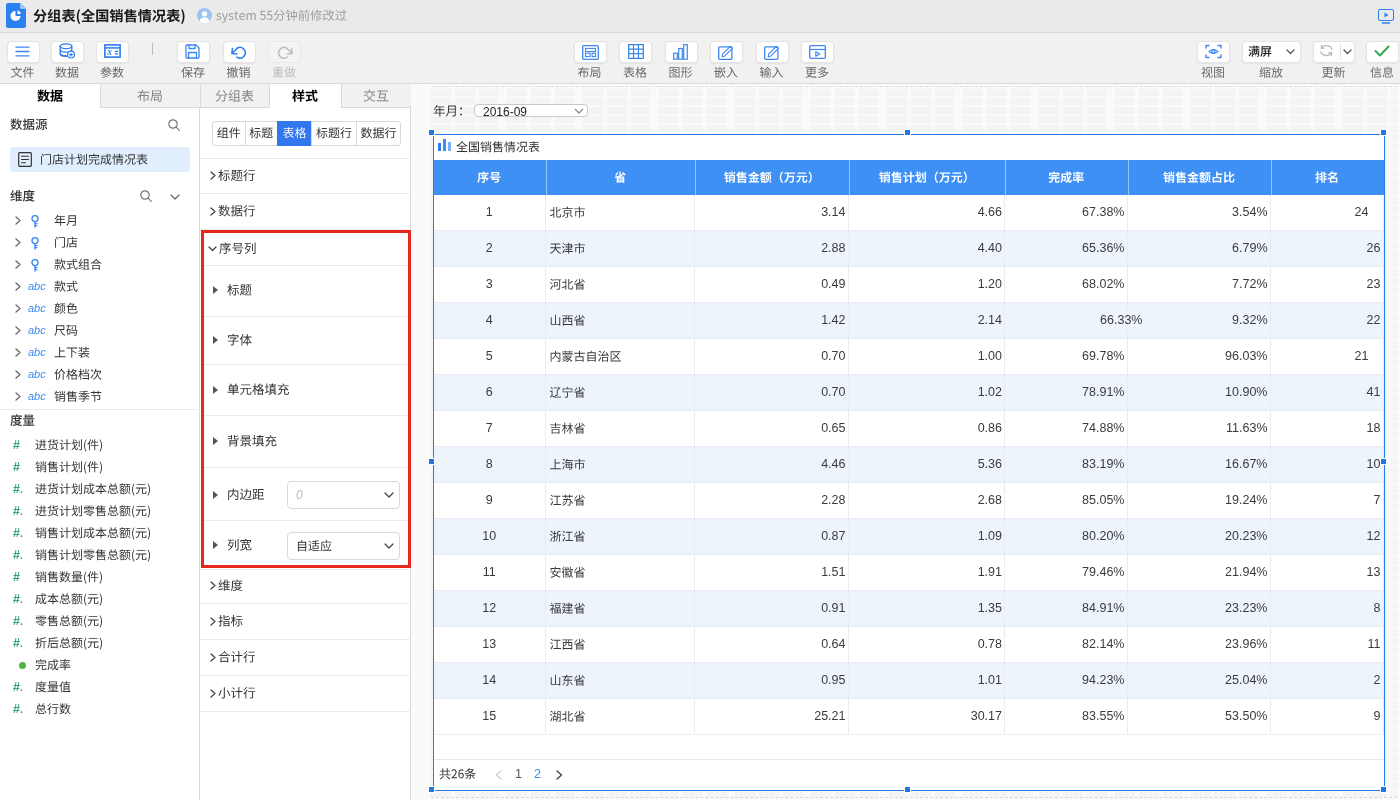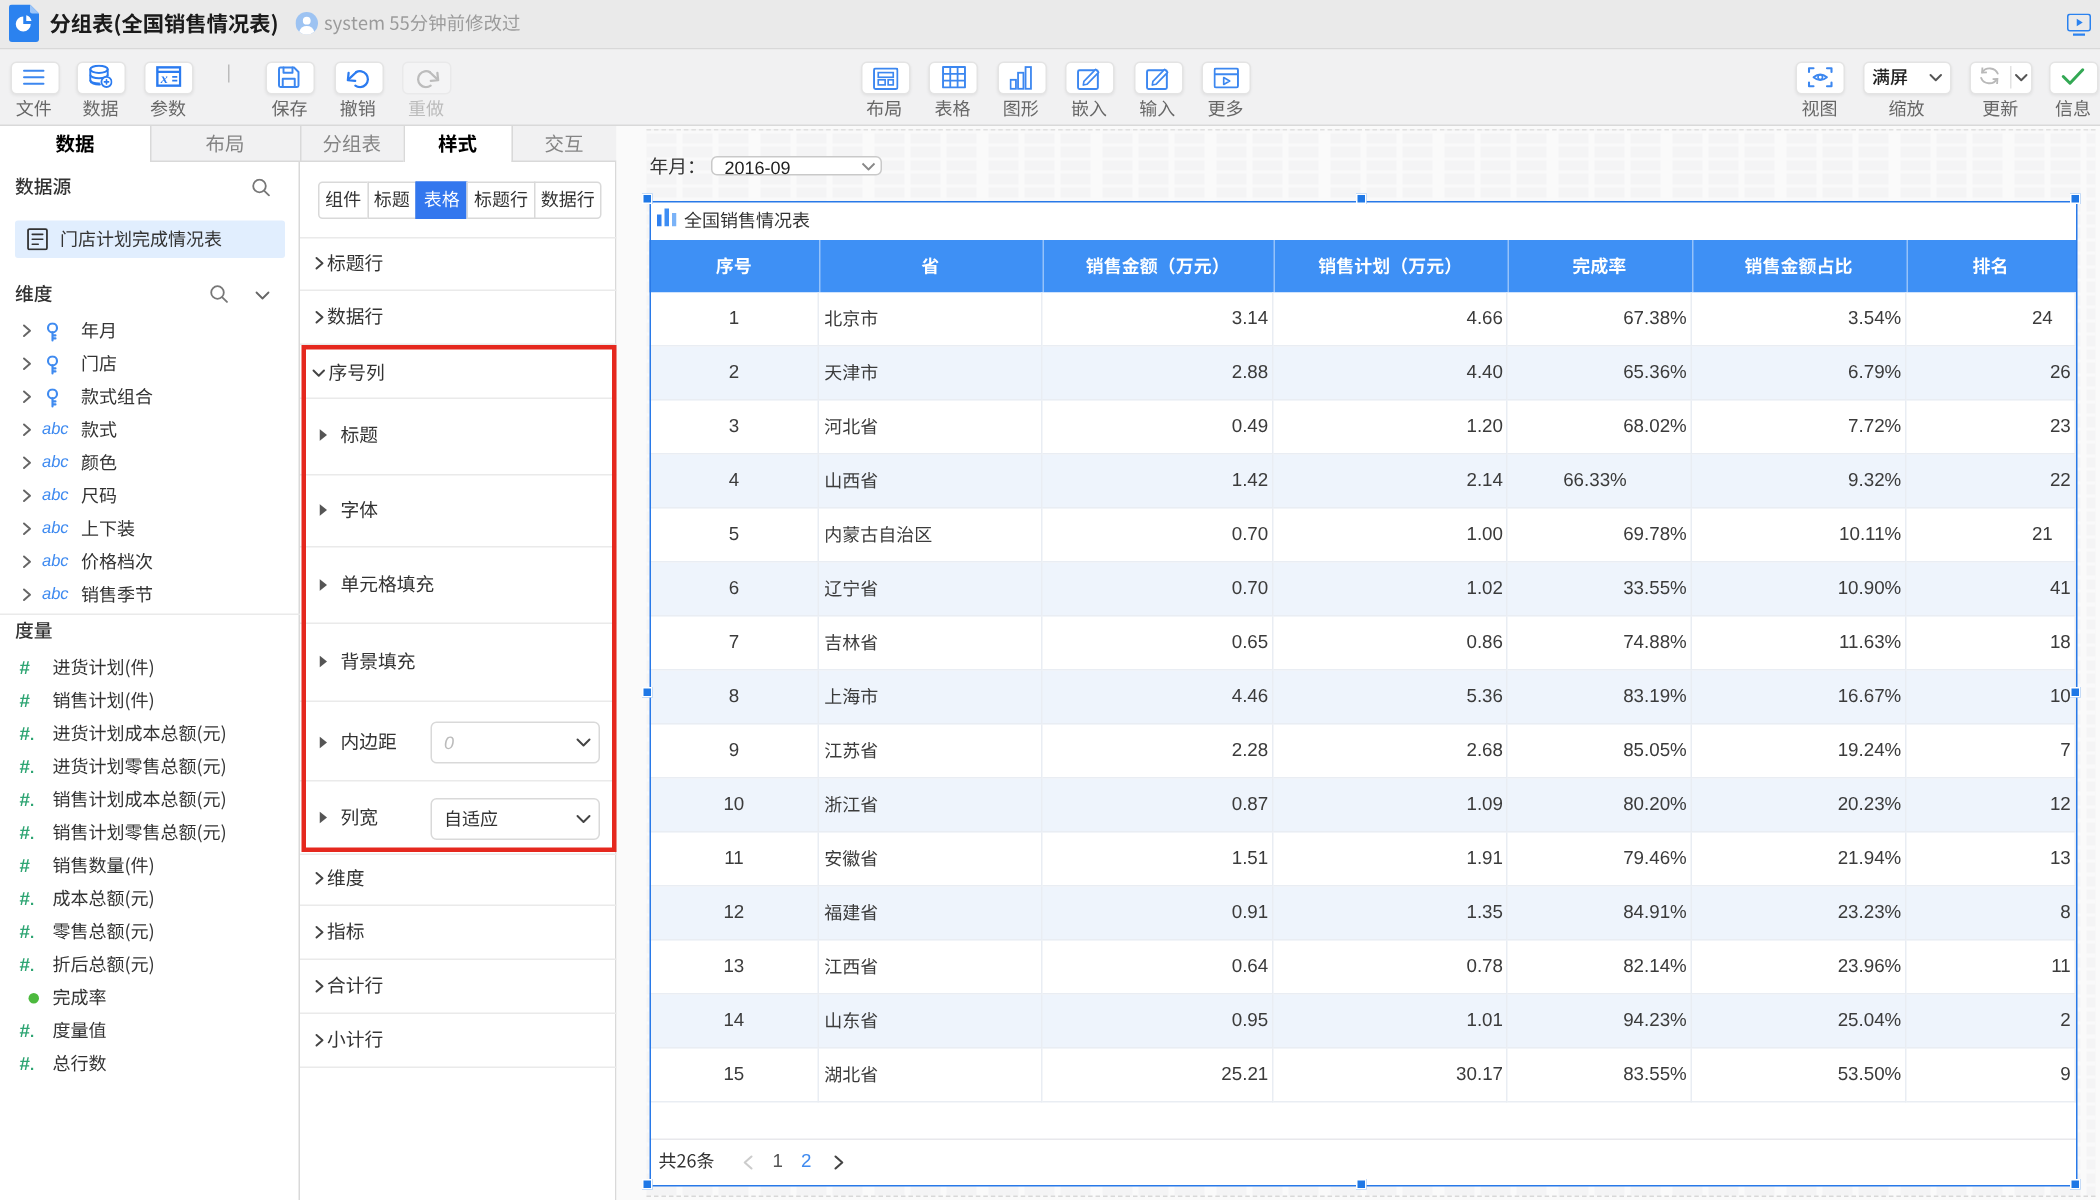--- a/index.html
+++ b/index.html
@@ -358,49 +358,49 @@
 <div class="cell" style="left:433.0px;top:302.5px;width:112.5px;z-index:5"></div>
 <div class="cell" style="left:545.5px;top:302.5px;width:149.5px;z-index:5"></div>
 <div class="cell" style="left:695.0px;top:302.5px;width:153.5px;z-index:5"></div>
 <div class="cell" style="left:848.5px;top:302.5px;width:156.5px;z-index:5"></div>
 <div class="cell" style="left:1005.0px;top:302.5px;width:122.5px;z-index:5"></div>
 <div class="cell" style="left:1127.5px;top:302.5px;width:143.0px;z-index:5"></div>
 <div class="cell" style="left:1270.5px;top:302.5px;width:113.0px;z-index:5"></div>
 <div class="abs num" style="left:433.0px;top:302.5px;width:112.5px;text-align:center;padding:0;z-index:6">4</div>
 <div class="abs num" style="left:695.0px;top:302.5px;width:152.5px;z-index:6">1.42</div>
 <div class="abs num" style="left:848.5px;top:302.5px;width:155.5px;z-index:6">2.14</div>
-<div class="abs num" style="left:965px;top:302.5px;width:121.5px;z-index:6">66.33%</div>
+<div class="abs num" style="left:1023px;top:302.5px;width:121.5px;z-index:6">66.33%</div>
 <div class="abs num" style="left:1127.5px;top:302.5px;width:142.0px;z-index:6">9.32%</div>
 <div class="abs num" style="left:1270.5px;top:302.5px;width:112.0px;z-index:6">22</div>
 <div class="abs" style="left:433px;top:338.5px;width:950.5px;height:36px;background:#fff;z-index:4"></div>
 <div class="cell" style="left:433.0px;top:338.5px;width:112.5px;z-index:5"></div>
 <div class="cell" style="left:545.5px;top:338.5px;width:149.5px;z-index:5"></div>
 <div class="cell" style="left:695.0px;top:338.5px;width:153.5px;z-index:5"></div>
 <div class="cell" style="left:848.5px;top:338.5px;width:156.5px;z-index:5"></div>
 <div class="cell" style="left:1005.0px;top:338.5px;width:122.5px;z-index:5"></div>
 <div class="cell" style="left:1127.5px;top:338.5px;width:143.0px;z-index:5"></div>
 <div class="cell" style="left:1270.5px;top:338.5px;width:113.0px;z-index:5"></div>
 <div class="abs num" style="left:433.0px;top:338.5px;width:112.5px;text-align:center;padding:0;z-index:6">5</div>
 <div class="abs num" style="left:695.0px;top:338.5px;width:152.5px;z-index:6">0.70</div>
 <div class="abs num" style="left:848.5px;top:338.5px;width:155.5px;z-index:6">1.00</div>
 <div class="abs num" style="left:1005.0px;top:338.5px;width:121.5px;z-index:6">69.78%</div>
-<div class="abs num" style="left:1127.5px;top:338.5px;width:142.0px;z-index:6">10.11%</div>
+<div class="abs num" style="left:1127.5px;top:338.5px;width:142.0px;z-index:6">96.03%</div>
 <div class="abs num" style="left:1270.5px;top:338.5px;width:100px;z-index:6">21</div>
 <div class="abs" style="left:433px;top:374.5px;width:950.5px;height:36px;background:#eef4fc;z-index:4"></div>
 <div class="cell" style="left:433.0px;top:374.5px;width:112.5px;z-index:5"></div>
 <div class="cell" style="left:545.5px;top:374.5px;width:149.5px;z-index:5"></div>
 <div class="cell" style="left:695.0px;top:374.5px;width:153.5px;z-index:5"></div>
 <div class="cell" style="left:848.5px;top:374.5px;width:156.5px;z-index:5"></div>
 <div class="cell" style="left:1005.0px;top:374.5px;width:122.5px;z-index:5"></div>
 <div class="cell" style="left:1127.5px;top:374.5px;width:143.0px;z-index:5"></div>
 <div class="cell" style="left:1270.5px;top:374.5px;width:113.0px;z-index:5"></div>
 <div class="abs num" style="left:433.0px;top:374.5px;width:112.5px;text-align:center;padding:0;z-index:6">6</div>
 <div class="abs num" style="left:695.0px;top:374.5px;width:152.5px;z-index:6">0.70</div>
 <div class="abs num" style="left:848.5px;top:374.5px;width:155.5px;z-index:6">1.02</div>
-<div class="abs num" style="left:1005.0px;top:374.5px;width:121.5px;z-index:6">33.55%</div>
+<div class="abs num" style="left:1005.0px;top:374.5px;width:121.5px;z-index:6">78.91%</div>
 <div class="abs num" style="left:1127.5px;top:374.5px;width:142.0px;z-index:6">10.90%</div>
 <div class="abs num" style="left:1270.5px;top:374.5px;width:112.0px;z-index:6">41</div>
 <div class="abs" style="left:433px;top:410.5px;width:950.5px;height:36px;background:#fff;z-index:4"></div>
 <div class="cell" style="left:433.0px;top:410.5px;width:112.5px;z-index:5"></div>
 <div class="cell" style="left:545.5px;top:410.5px;width:149.5px;z-index:5"></div>
 <div class="cell" style="left:695.0px;top:410.5px;width:153.5px;z-index:5"></div>
 <div class="cell" style="left:848.5px;top:410.5px;width:156.5px;z-index:5"></div>
 <div class="cell" style="left:1005.0px;top:410.5px;width:122.5px;z-index:5"></div>
 <div class="cell" style="left:1127.5px;top:410.5px;width:143.0px;z-index:5"></div>
 <div class="cell" style="left:1270.5px;top:410.5px;width:113.0px;z-index:5"></div>

